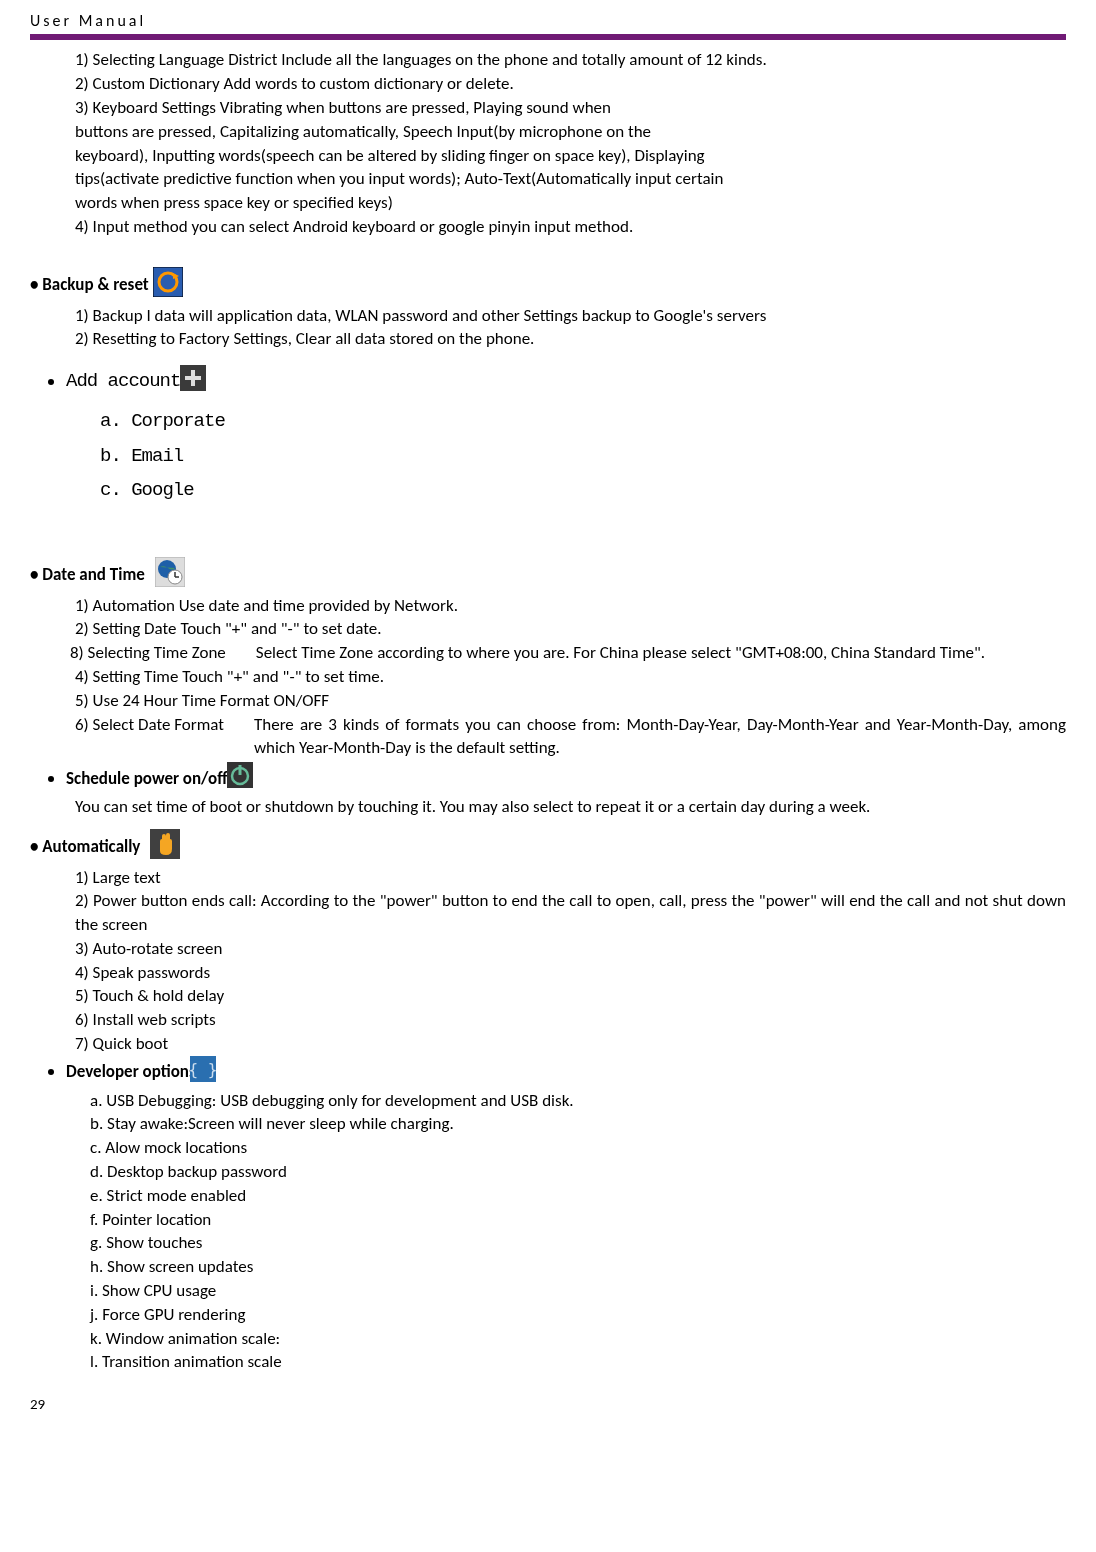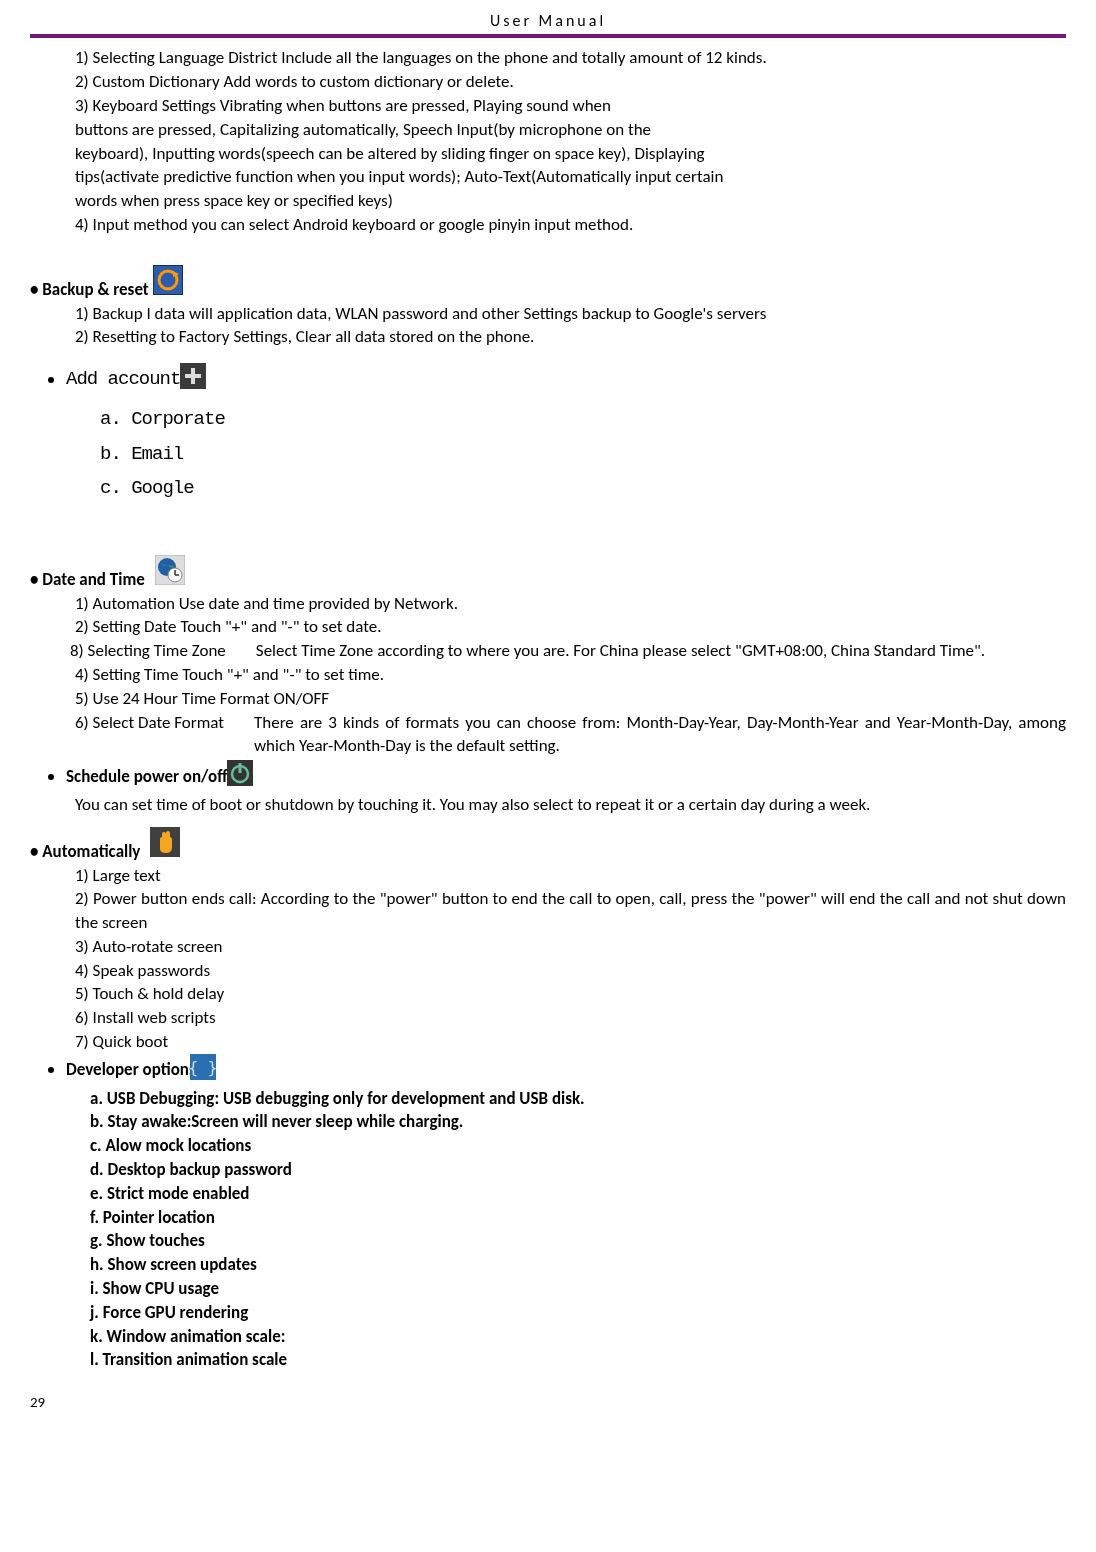--- a/index.html
+++ b/index.html
@@ -6,31 +6,30 @@
     body {
       font-family: Calibri, Arial, sans-serif;
       font-size: 17px;
       line-height: 1.4;
       color: #000;
       width: 1096px;
       padding: 10px 30px 20px 30px;
       background: #fff;
     }
     .header {
-      text-align: center;
-      border-bottom: 4px solid #701a75;
+      border-bottom: 6px solid #701a75;
       padding-bottom: 2px;
       margin-bottom: 8px;
       letter-spacing: 3px;
       font-size: 16px;
     }
     .section-head {
       font-weight: bold;
       display: inline-flex;
-      align-items: flex-end;
+      align-items: center;
       gap: 4px;
       margin-top: 8px;
     }
     .bullet-line {
       display: flex;
       align-items: center;
       margin-top: 8px;
     }
     .bullet-dot {
       width: 6px;
@@ -40,21 +39,21 @@
       margin-left: 18px;
       margin-right: 12px;
       flex-shrink: 0;
     }
     .icon {
       display: inline-block;
       vertical-align: middle;
       flex-shrink: 0;
     }
     .indent-1 { padding-left: 45px; }
-    .indent-2 { padding-left: 60px; font-weight: bold; }
+    .indent-2 { padding-left: 60px; }
     .indent-2b { padding-left: 70px; }
     .mono { font-family: 'Courier New', monospace; letter-spacing: -1px; }
     .page-num {
       position: relative;
       margin-top: 20px;
       font-size: 15px;
     }
     .two-col {
       display: flex;
       gap: 30px;

